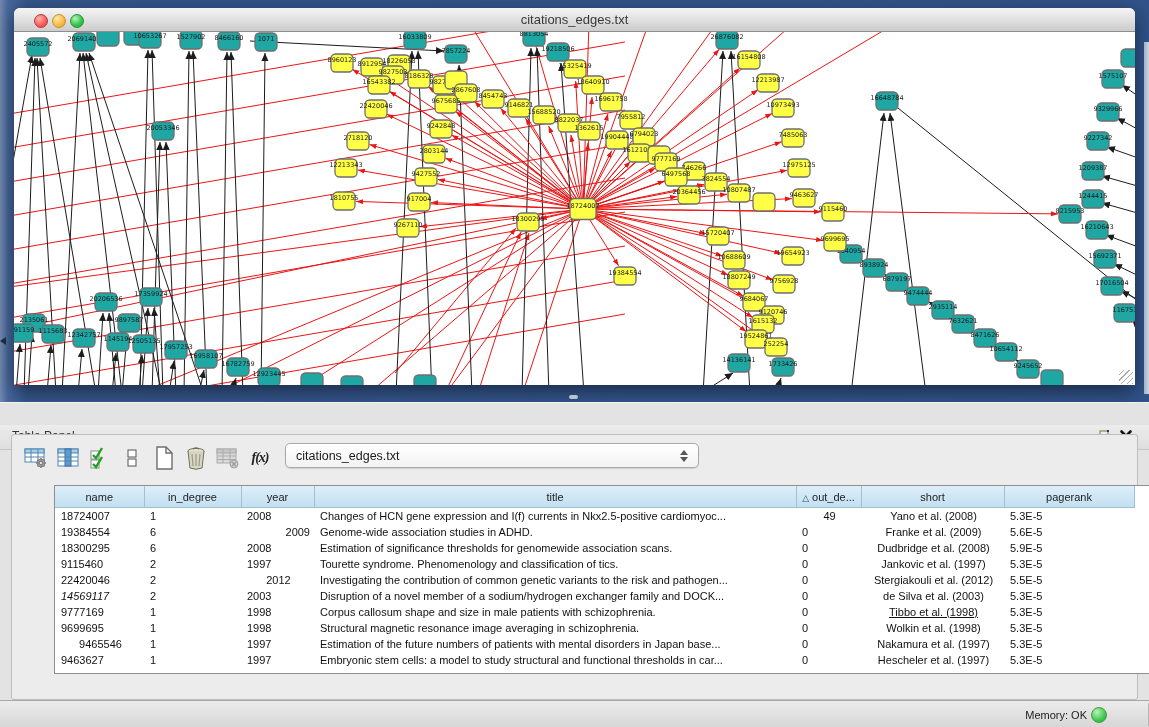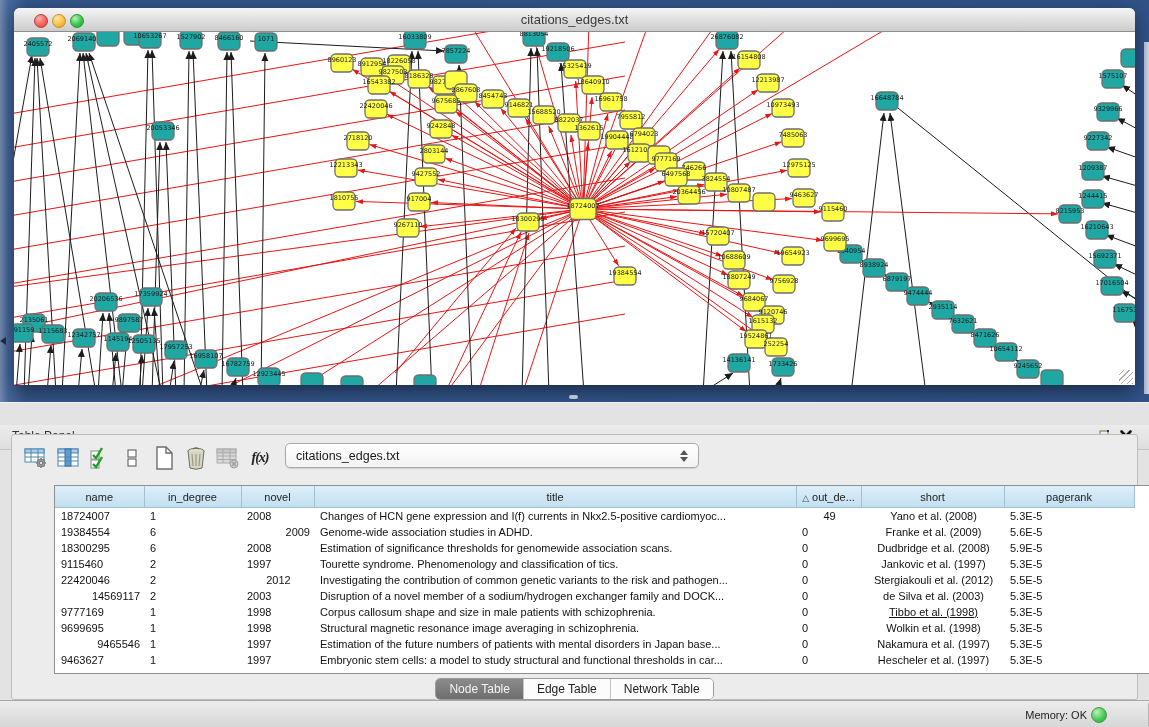--- a/index.html
+++ b/index.html
@@ -815,21 +815,21 @@
               <col style="width: 73px;">
               <col style="width: 482px;">
               <col style="width: 65px;">
               <col style="width: 143px;">
               <col style="width: 130px;">
             </colgroup>
           <thead id="thead">
               <tr>
                 <th>name</th>
                 <th>in_degree</th>
-                <th>novel</th>
+                <th>year</th>
                 <th>title</th>
                 <th><span class="sort-tri">△</span>out_de...</th>
                 <th>short</th>
                 <th>pagerank</th>
               </tr>
             </thead>
           <tbody id="tbody">
               <tr>
                 <td style="text-align: left;">18724007</td>
                 <td style="text-align: left;">1</td>
@@ -869,21 +869,21 @@
               <tr>
                 <td style="text-align: left;">22420046</td>
                 <td style="text-align: left;">2</td>
                 <td style="text-align: center;">2012</td>
                 <td style="text-align: left;">Investigating the contribution of common genetic variants to the risk and pathogen...</td>
                 <td style="text-align: left;">0</td>
                 <td style="text-align: center;">Stergiakouli et al. (2012)</td>
                 <td style="text-align: left;">5.5E-5</td>
               </tr>
               <tr>
-                <td style="text-align: right;">14569117</td>
+                <td style="text-align: left; font-style: italic;">14569117</td>
                 <td style="text-align: left;">2</td>
                 <td style="text-align: left;">2003</td>
                 <td style="text-align: left;">Disruption of a novel member of a sodium/hydrogen exchanger family and DOCK...</td>
                 <td style="text-align: left;">0</td>
                 <td style="text-align: center;">de Silva et al. (2003)</td>
                 <td style="text-align: left;">5.3E-5</td>
               </tr>
               <tr>
                 <td style="text-align: left;">9777169</td>
                 <td style="text-align: left;">1</td>
@@ -896,21 +896,21 @@
               <tr>
                 <td style="text-align: left;">9699695</td>
                 <td style="text-align: left;">1</td>
                 <td style="text-align: left;">1998</td>
                 <td style="text-align: left;">Structural magnetic resonance image averaging in schizophrenia.</td>
                 <td style="text-align: left;">0</td>
                 <td style="text-align: center;">Wolkin et al. (1998)</td>
                 <td style="text-align: left;">5.3E-5</td>
               </tr>
               <tr>
-                <td style="text-align: right;">9465546</td>
+                <td style="text-align: center;">9465546</td>
                 <td style="text-align: left;">1</td>
                 <td style="text-align: left;">1997</td>
                 <td style="text-align: left;">Estimation of the future numbers of patients with mental disorders in Japan base...</td>
                 <td style="text-align: left;">0</td>
                 <td style="text-align: center;">Nakamura et al. (1997)</td>
                 <td style="text-align: left;">5.3E-5</td>
               </tr>
               <tr>
                 <td style="text-align: left;">9463627</td>
                 <td style="text-align: left;">1</td>
@@ -920,27 +920,20 @@
                 <td style="text-align: center;">Hescheler et al. (1997)</td>
                 <td style="text-align: left;">5.3E-5</td>
               </tr>
             </tbody>
         </table>
         <div id="vscroll">
           <div id="vthumb"></div>
         </div>
       </div>
 
-      <div id="tabs-row">
-        <div id="tabs">
-          <button class="tab selected">Node Table</button>
-          <button class="tab">Edge Table</button>
-          <button class="tab">Network Table</button>
-        </div>
-      </div>
     </div>
   </div>
 
   <div id="statusbar">
     <div id="mem-wrap">
       <span id="mem-label">Memory: OK</span>
       <span id="mem-dot"></span>
     </div>
     <div id="status-divider"></div>
   </div>

